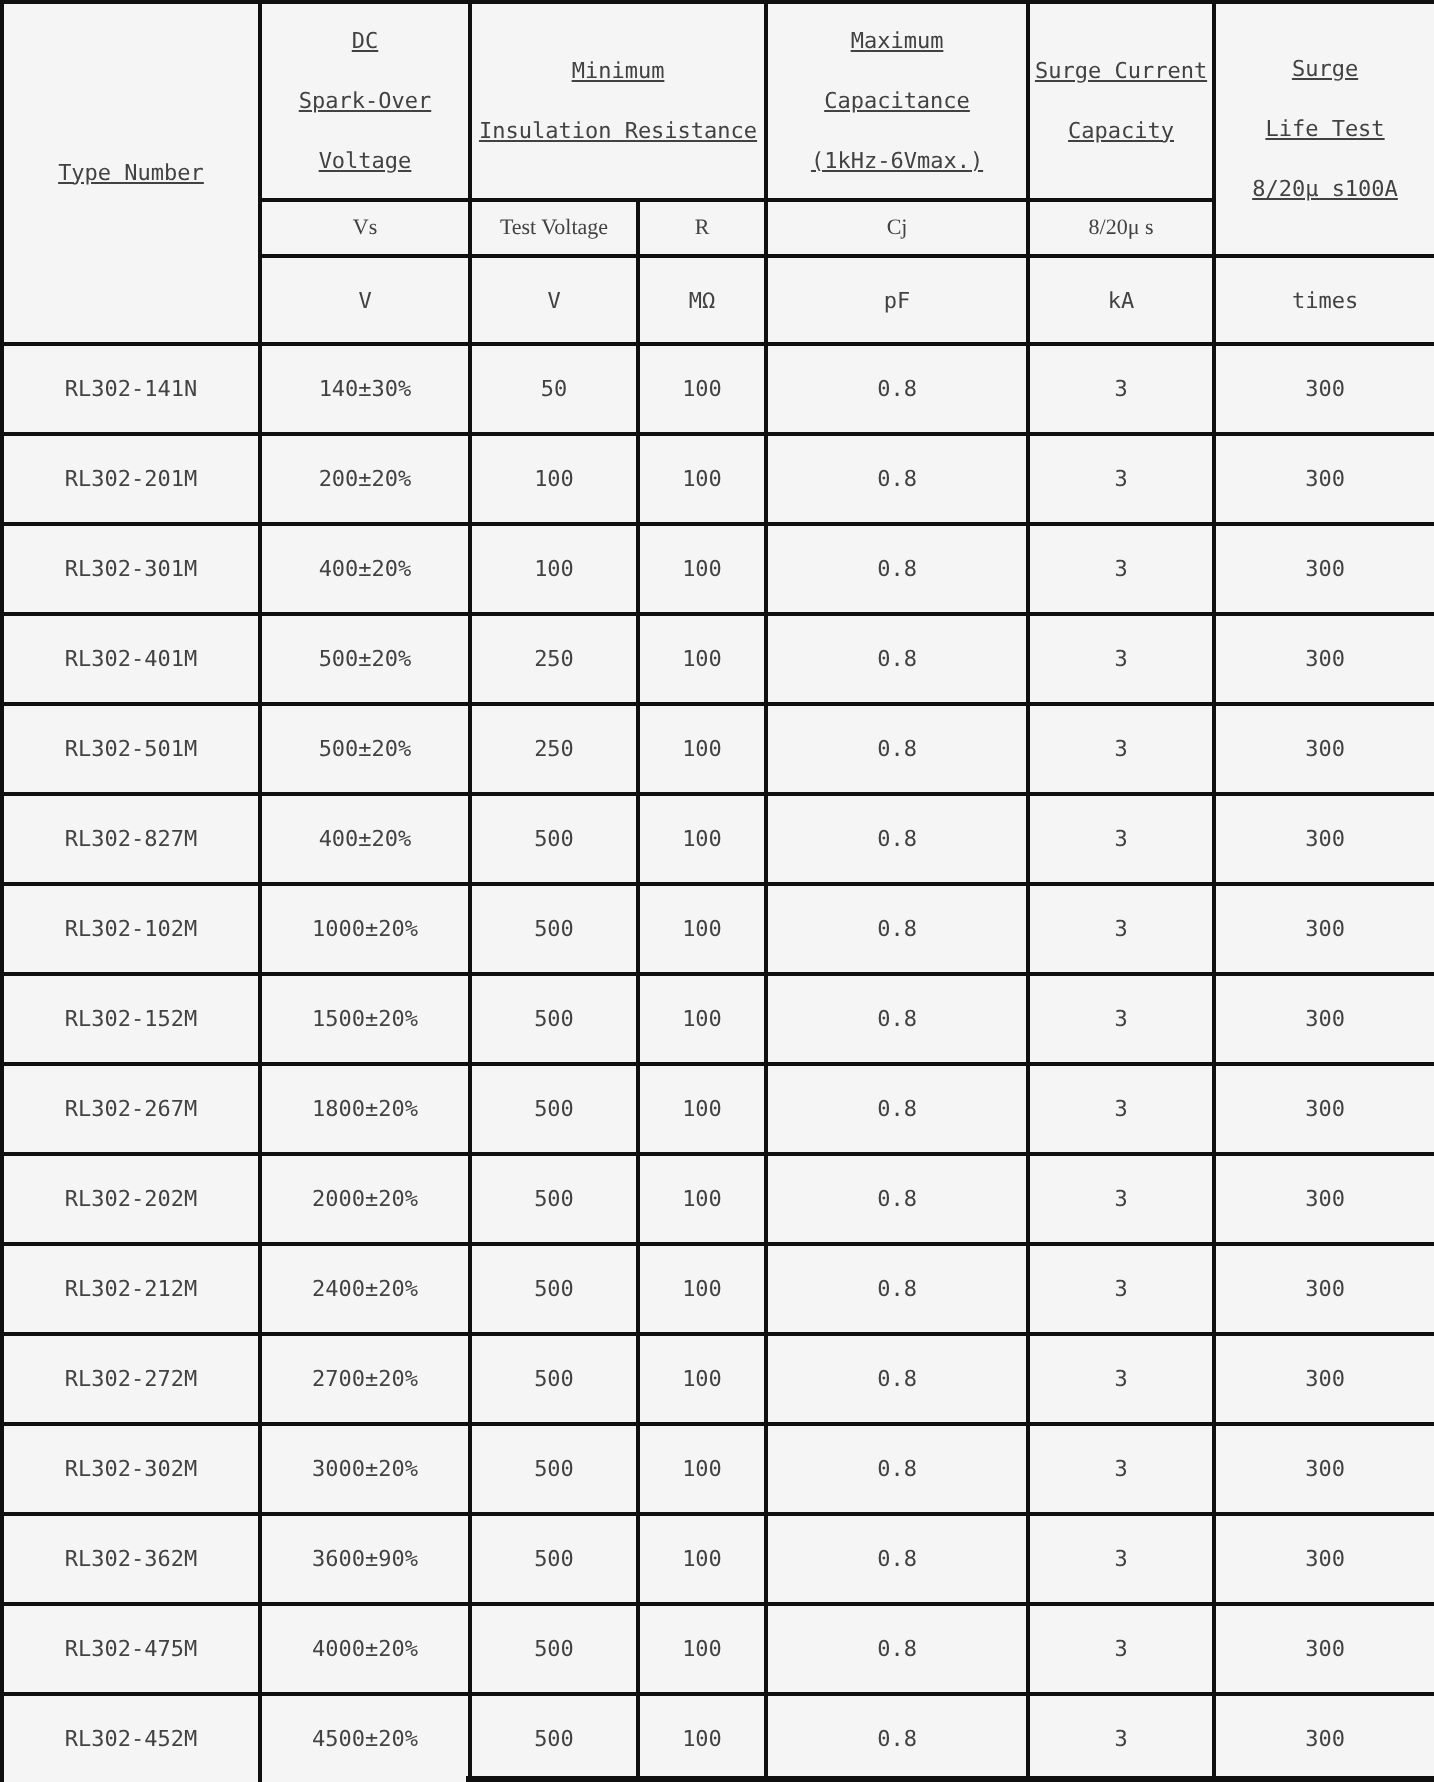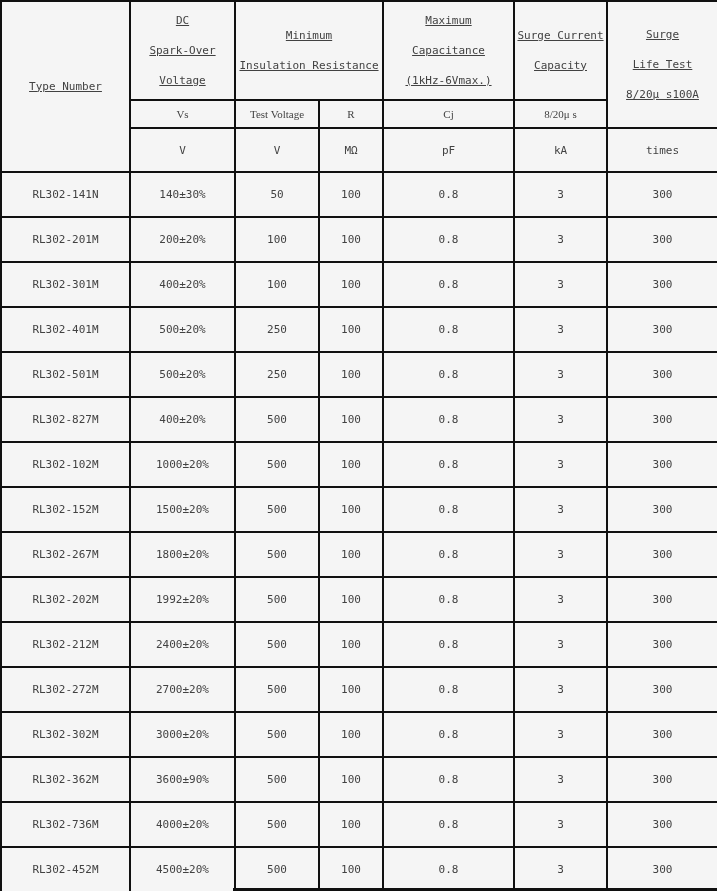--- a/index.html
+++ b/index.html
@@ -165,21 +165,21 @@
           <td data-name="cell-type-number">RL302-267M</td>
           <td data-name="cell-spark-over-voltage">1800±20%</td>
           <td data-name="cell-test-voltage">500</td>
           <td data-name="cell-resistance">100</td>
           <td data-name="cell-capacitance">0.8</td>
           <td data-name="cell-surge-current">3</td>
           <td data-name="cell-surge-life">300</td>
         </tr>
         <tr data-name="table-row">
           <td data-name="cell-type-number">RL302-202M</td>
-          <td data-name="cell-spark-over-voltage">1992±20%</td>
+          <td data-name="cell-spark-over-voltage">2000±20%</td>
           <td data-name="cell-test-voltage">500</td>
           <td data-name="cell-resistance">100</td>
           <td data-name="cell-capacitance">0.8</td>
           <td data-name="cell-surge-current">3</td>
           <td data-name="cell-surge-life">300</td>
         </tr>
         <tr data-name="table-row">
           <td data-name="cell-type-number">RL302-212M</td>
           <td data-name="cell-spark-over-voltage">2400±20%</td>
           <td data-name="cell-test-voltage">500</td>
@@ -209,21 +209,21 @@
         <tr data-name="table-row">
           <td data-name="cell-type-number">RL302-362M</td>
           <td data-name="cell-spark-over-voltage">3600±90%</td>
           <td data-name="cell-test-voltage">500</td>
           <td data-name="cell-resistance">100</td>
           <td data-name="cell-capacitance">0.8</td>
           <td data-name="cell-surge-current">3</td>
           <td data-name="cell-surge-life">300</td>
         </tr>
         <tr data-name="table-row">
-          <td data-name="cell-type-number">RL302-736M</td>
+          <td data-name="cell-type-number">RL302-475M</td>
           <td data-name="cell-spark-over-voltage">4000±20%</td>
           <td data-name="cell-test-voltage">500</td>
           <td data-name="cell-resistance">100</td>
           <td data-name="cell-capacitance">0.8</td>
           <td data-name="cell-surge-current">3</td>
           <td data-name="cell-surge-life">300</td>
         </tr>
         <tr data-name="table-row">
           <td data-name="cell-type-number">RL302-452M</td>
           <td data-name="cell-spark-over-voltage">4500±20%</td>

